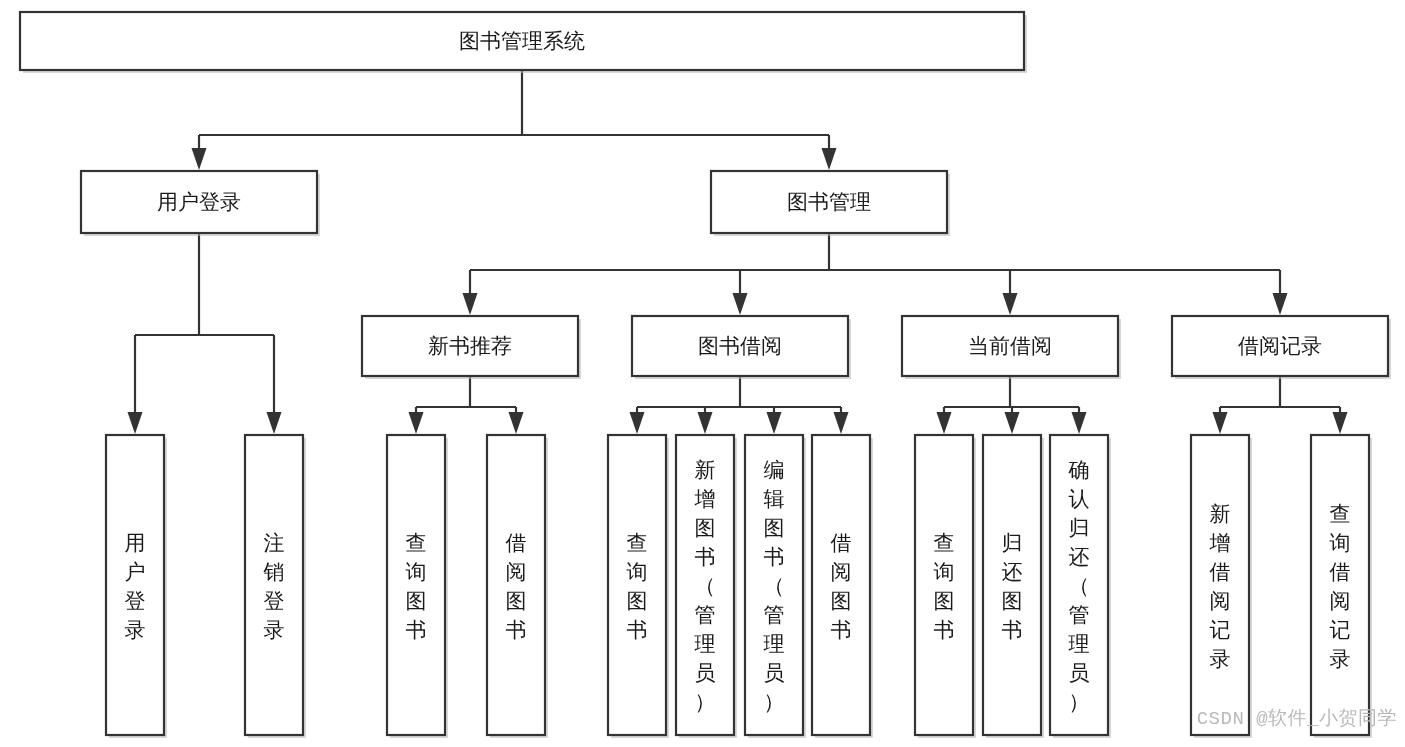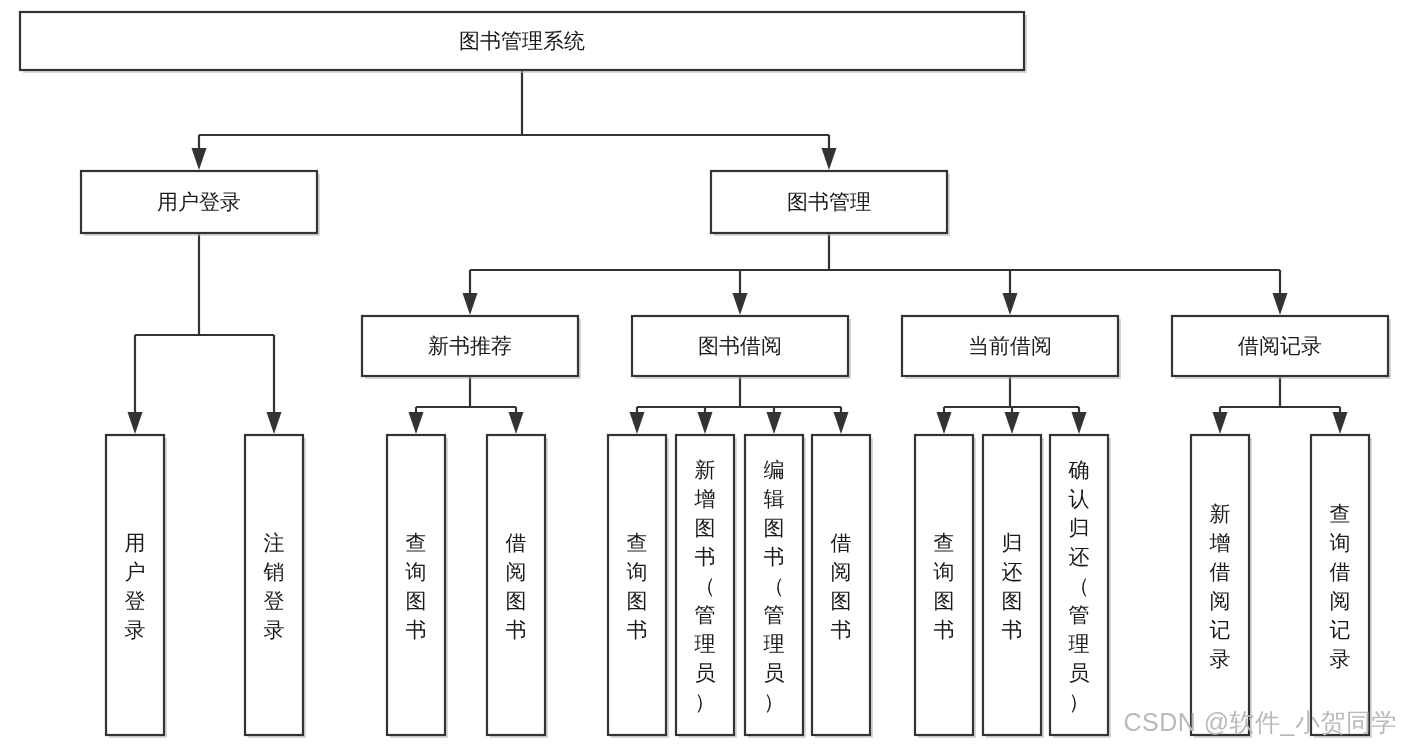--- a/index.html
+++ b/index.html
@@ -54,23 +54,23 @@
   }
   .node-label-v {
     fill: #1a1a1a;
     font-family: "Liberation Sans", "DejaVu Sans", sans-serif;
     font-size: 21px;
     text-anchor: middle;
   }
   .watermark {
     position: absolute;
     right: 8px;
-    bottom: 8px;
-    font-family: Liberation Sans, sans-serif;
-    font-size: 25px;
+    bottom: 16px;
+    font-family: Liberation Mono, monospace;
+    font-size: 19px;
     color: #b9b9b9;
     letter-spacing: 0.5px;
     white-space: nowrap;
     user-select: none;
   }
 </style>
 </head>
 <body>
 
 <div id="diagram-root">

